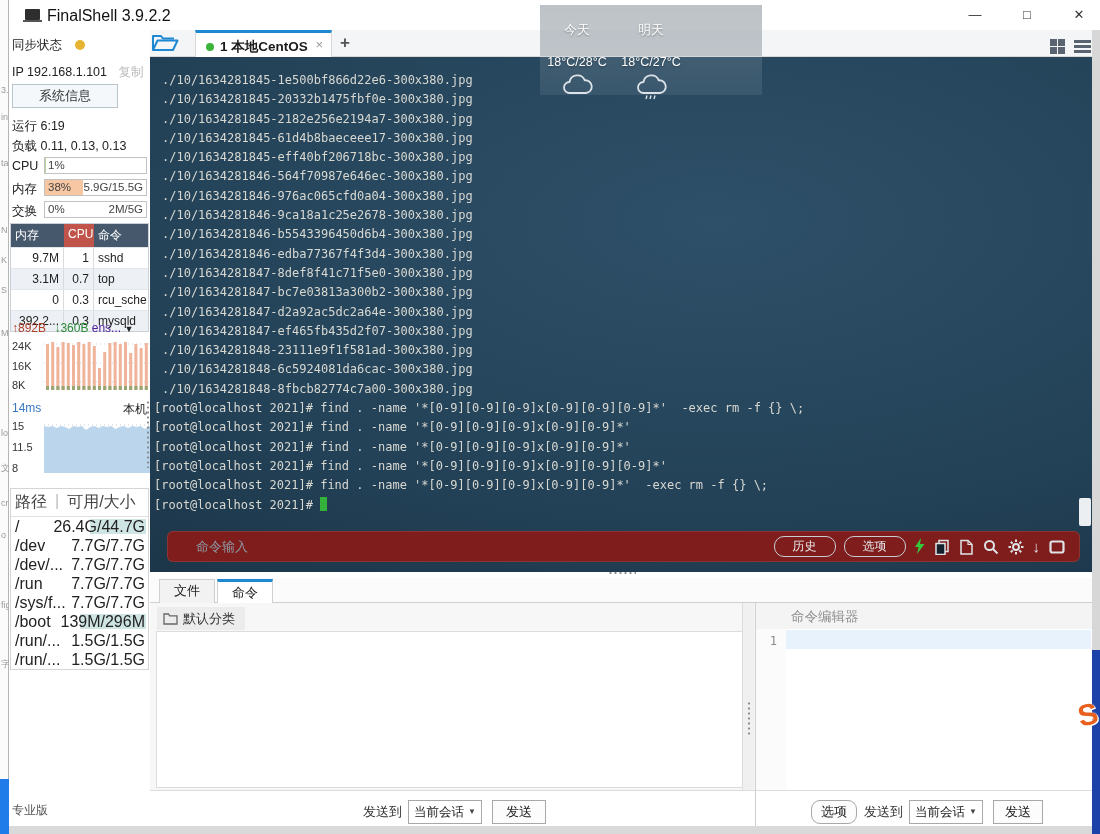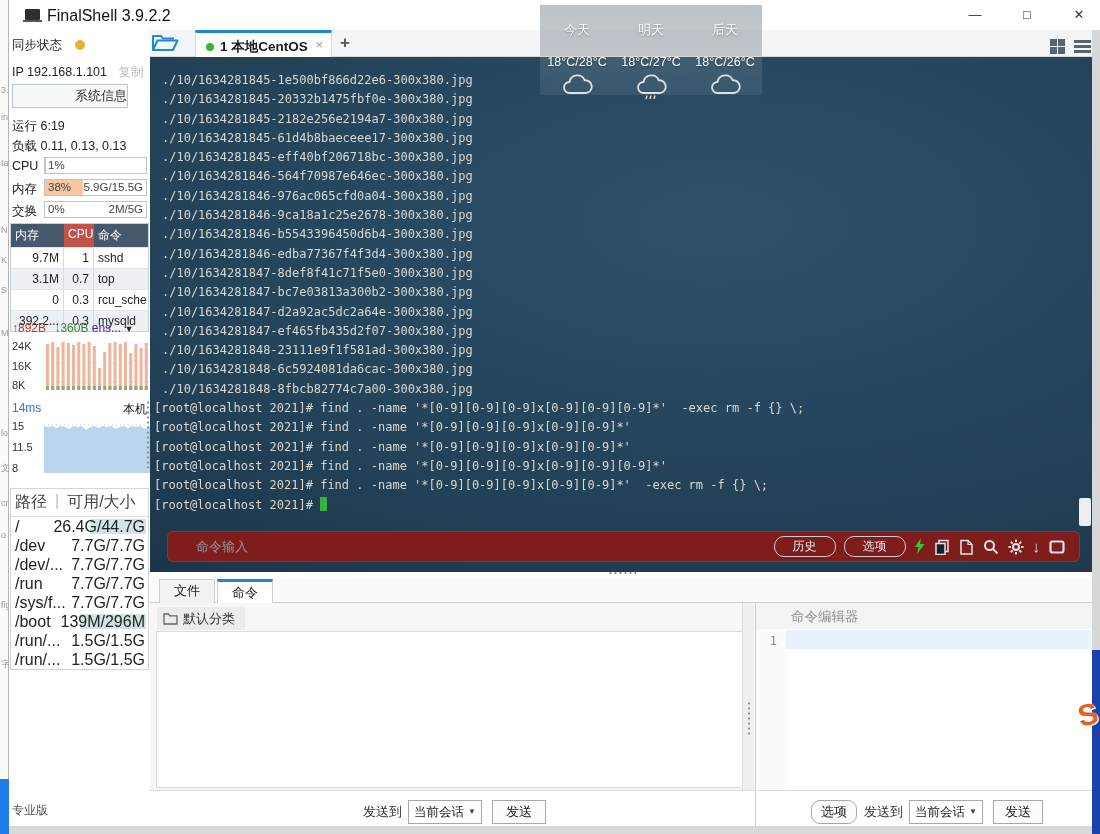--- a/index.html
+++ b/index.html
@@ -23,22 +23,22 @@
   .app-icon { left:16px; top:9px; width:15px; height:11px; background:#2e2e2e; border-radius:1px; }
   .app-icon:after { content:""; position:absolute; left:-2px; top:11px; width:19px; height:2px; background:#555; }
   .title-text { left:38px; top:7px; font-size:16px; color:#111; }
   .winctl { top:4px; width:34px; height:22px; text-align:center; line-height:22px; font-size:13px; color:#333; cursor:default; }
 
   
   .sidebar { left:9px; top:30px; width:141px; height:796px; background:#fff; font-size:12.5px; }
   .sb { position:absolute; left:3px; }
   .sync-dot { position:absolute; width:10px; height:10px; border-radius:50%; background:#e6b430; }
   .copy-link { color:#b8b8b8; }
-  .sysinfo-btn { position:absolute; left:3px; top:54px; width:116px; height:24px; background:#f4f8fb;
-                 border:1px solid #b9c5cd; font-size:13px; color:#333; text-align:right; line-height:22px; }
+  .sysinfo-btn { position:absolute; left:3px; top:54px; width:106px; height:24px; background:#f4f8fb;
+                 border:1px solid #b9c5cd; font-size:13px; color:#333; text-align:center; line-height:22px; }
   .meter { position:absolute; left:35px; width:103px; height:17px; border:1px solid #c2c2c2; background:#fff; font-size:11.5px; }
   .meter .fill { position:absolute; left:0; top:0; bottom:0; }
   .meter .pl { position:absolute; left:3px; top:1px; color:#444; }
   .meter .pr { position:absolute; right:3px; top:1px; color:#444; }
   .mlabel { position:absolute; left:3px; font-size:12.5px; color:#222; }
 
   .ptable { position:absolute; left:1px; top:193px; width:139px; border:1px solid #c9d0d8; font-size:12px; }
   .ptable .hrow { display:flex; color:#fff; }
   .ptable .hc { padding:3px 4px; }
   .ptable .row { display:flex; border-top:1px solid #e2e6ea; }
@@ -424,27 +424,20 @@
         <div class="wtemp">18°C/27°C</div>
         <div class="wicon"><svg width="34" height="29" viewBox="0 0 34 29">
             <path d="M9.5 21 A5.5 5.5 0 0 1 9.5 10 A8 8 0 0 1 24.8 8.3 A5.2 5.2 0 0 1 26 21 Z" fill="none" stroke="#dde2e6" stroke-width="1.8" stroke-linejoin="round"></path>
             <g stroke="#dde2e6" stroke-width="1.4">
               <line x1="13" y1="23.5" x2="12" y2="27"></line>
               <line x1="17" y1="23.5" x2="16" y2="27"></line>
               <line x1="21" y1="23.5" x2="20" y2="27"></line>
             </g>
           </svg></div>
       </div>
-      <div class="wday">
-        <div class="wname">后天</div>
-        <div class="wtemp">18°C/26°C</div>
-        <div class="wicon"><svg width="34" height="29" viewBox="0 0 34 29">
-            <path d="M9.5 21 A5.5 5.5 0 0 1 9.5 10 A8 8 0 0 1 24.8 8.3 A5.2 5.2 0 0 1 26 21 Z" fill="none" stroke="#dde2e6" stroke-width="1.8" stroke-linejoin="round"></path>
-          </svg></div>
-      </div>
     </div>
 
   <div class="a hdots" style="left:608px; top:571px; width:28px; height:4px"></div>
   <div class="a tabstrip2"></div>
   <div class="a btab inactive">文件</div>
   <div class="a btab active">命令</div>
 
   <div class="a panel-left">
     <div class="cat-chip">
       <svg width="15" height="13" viewBox="0 0 15 13">

